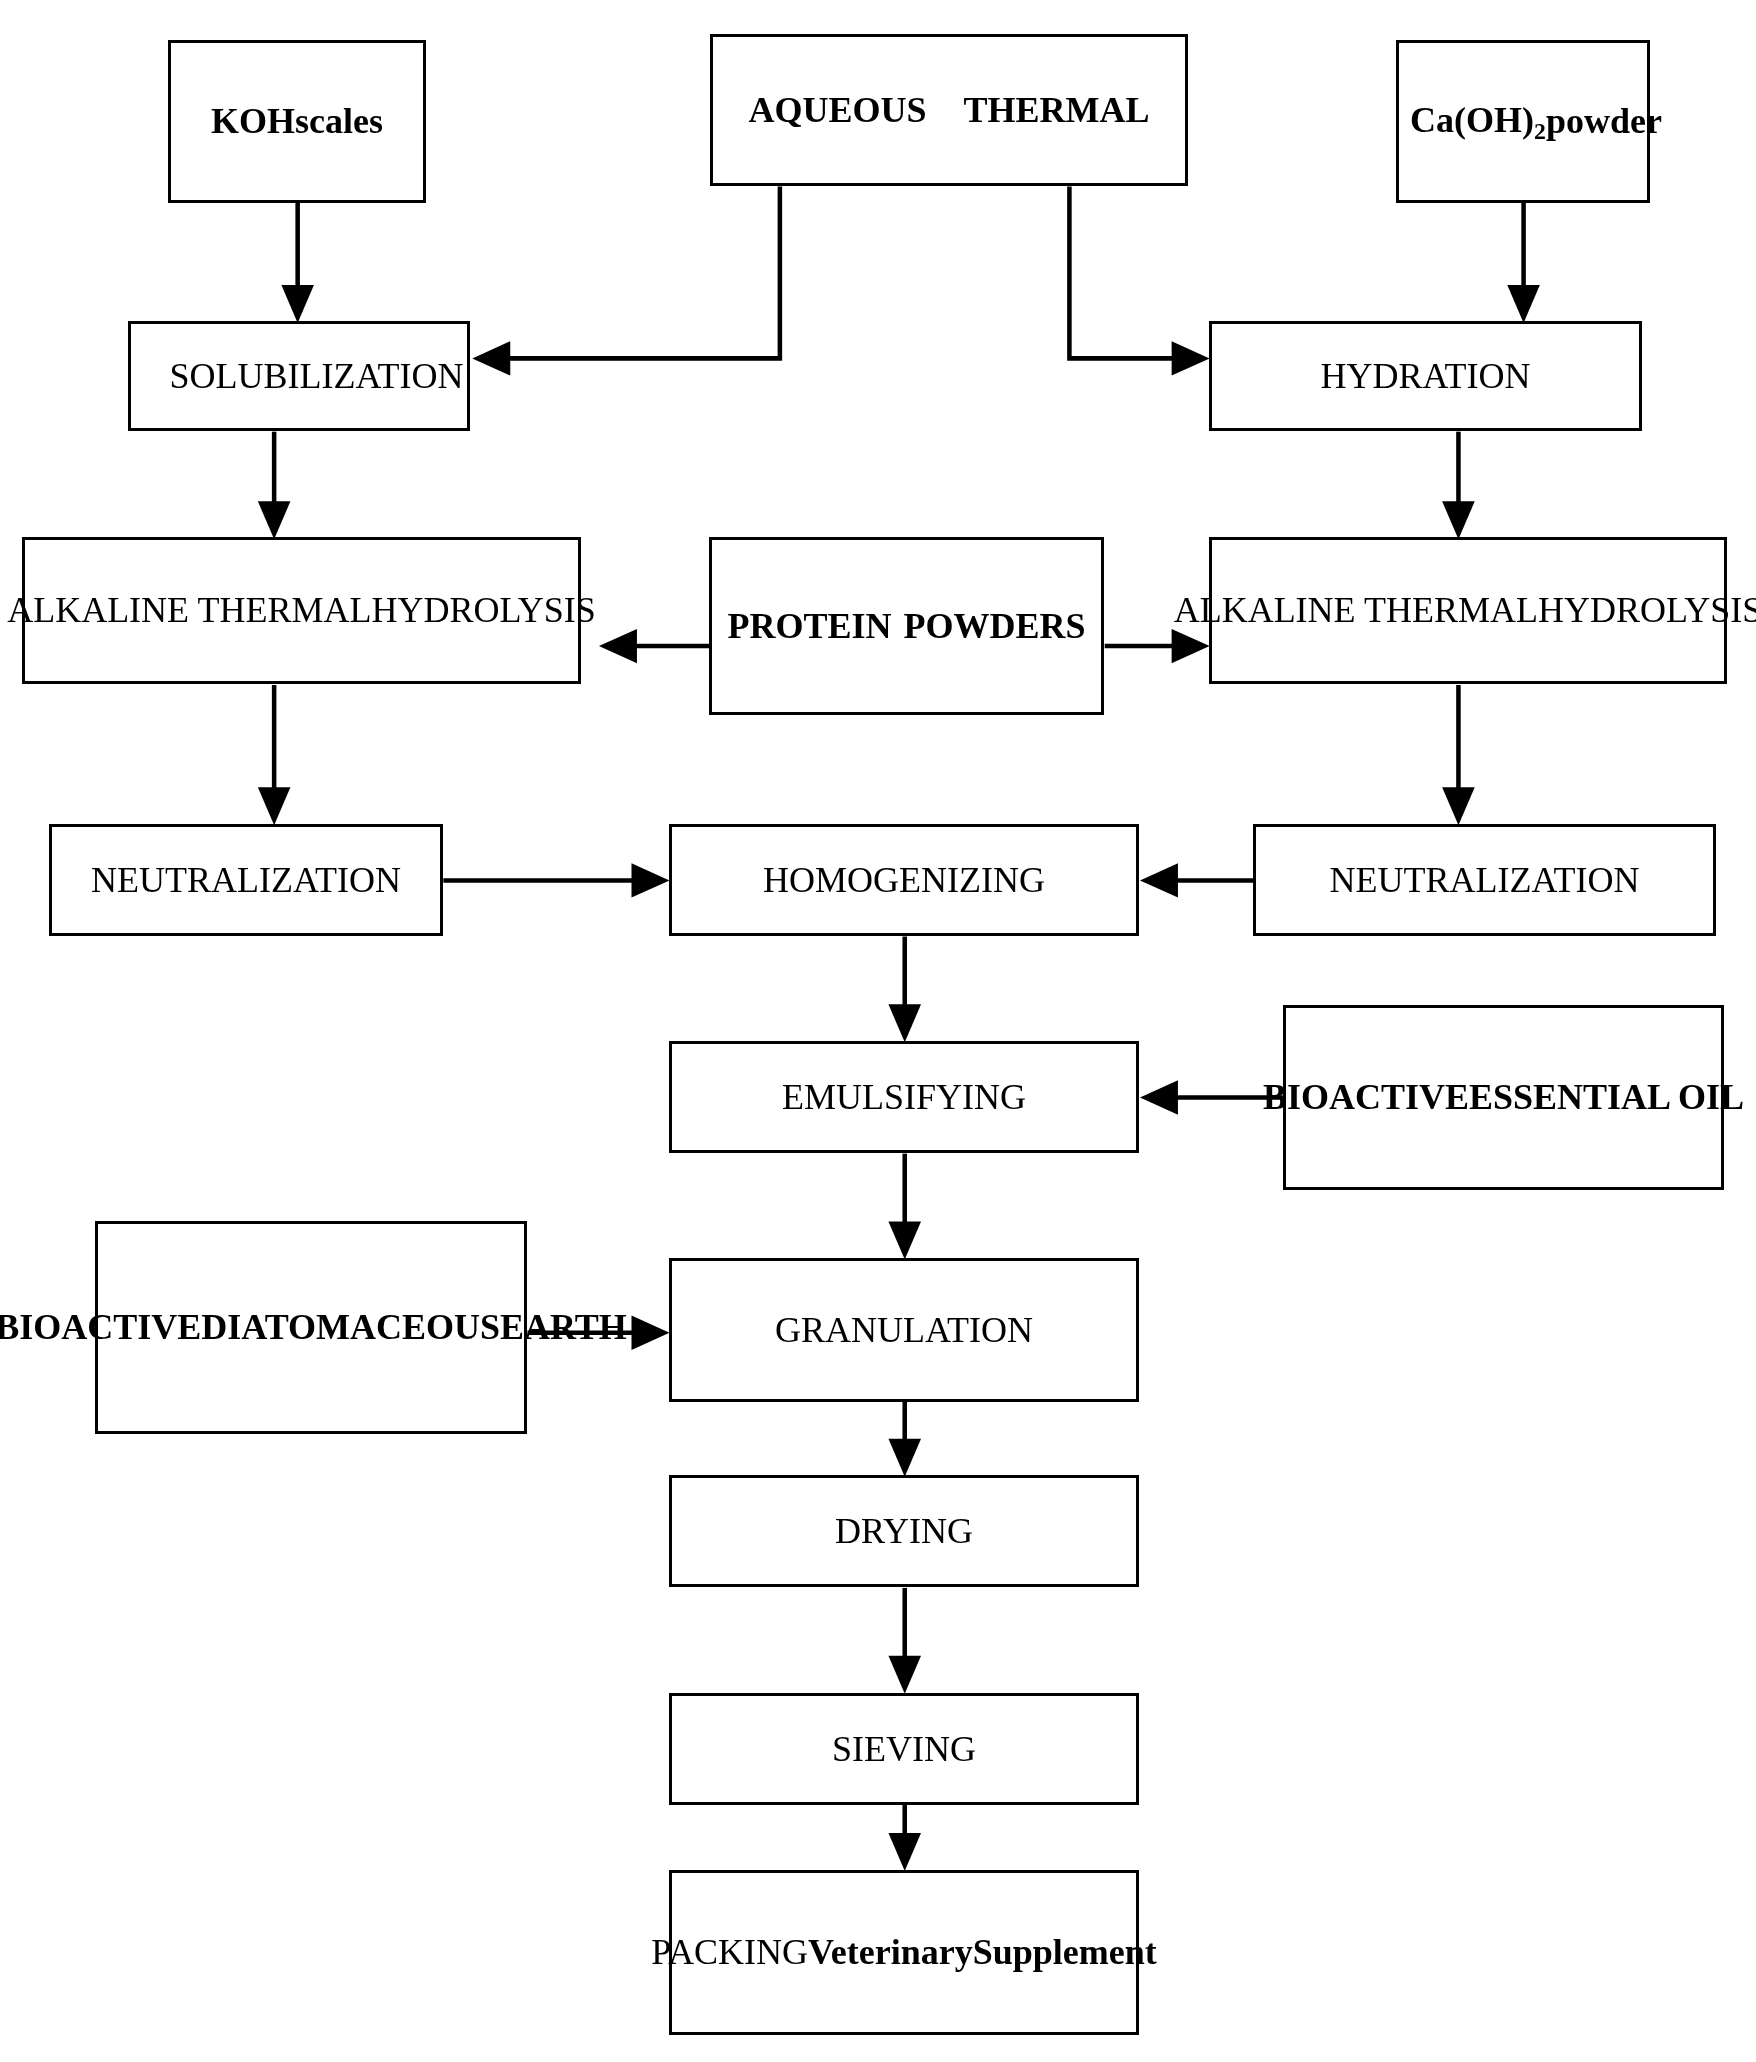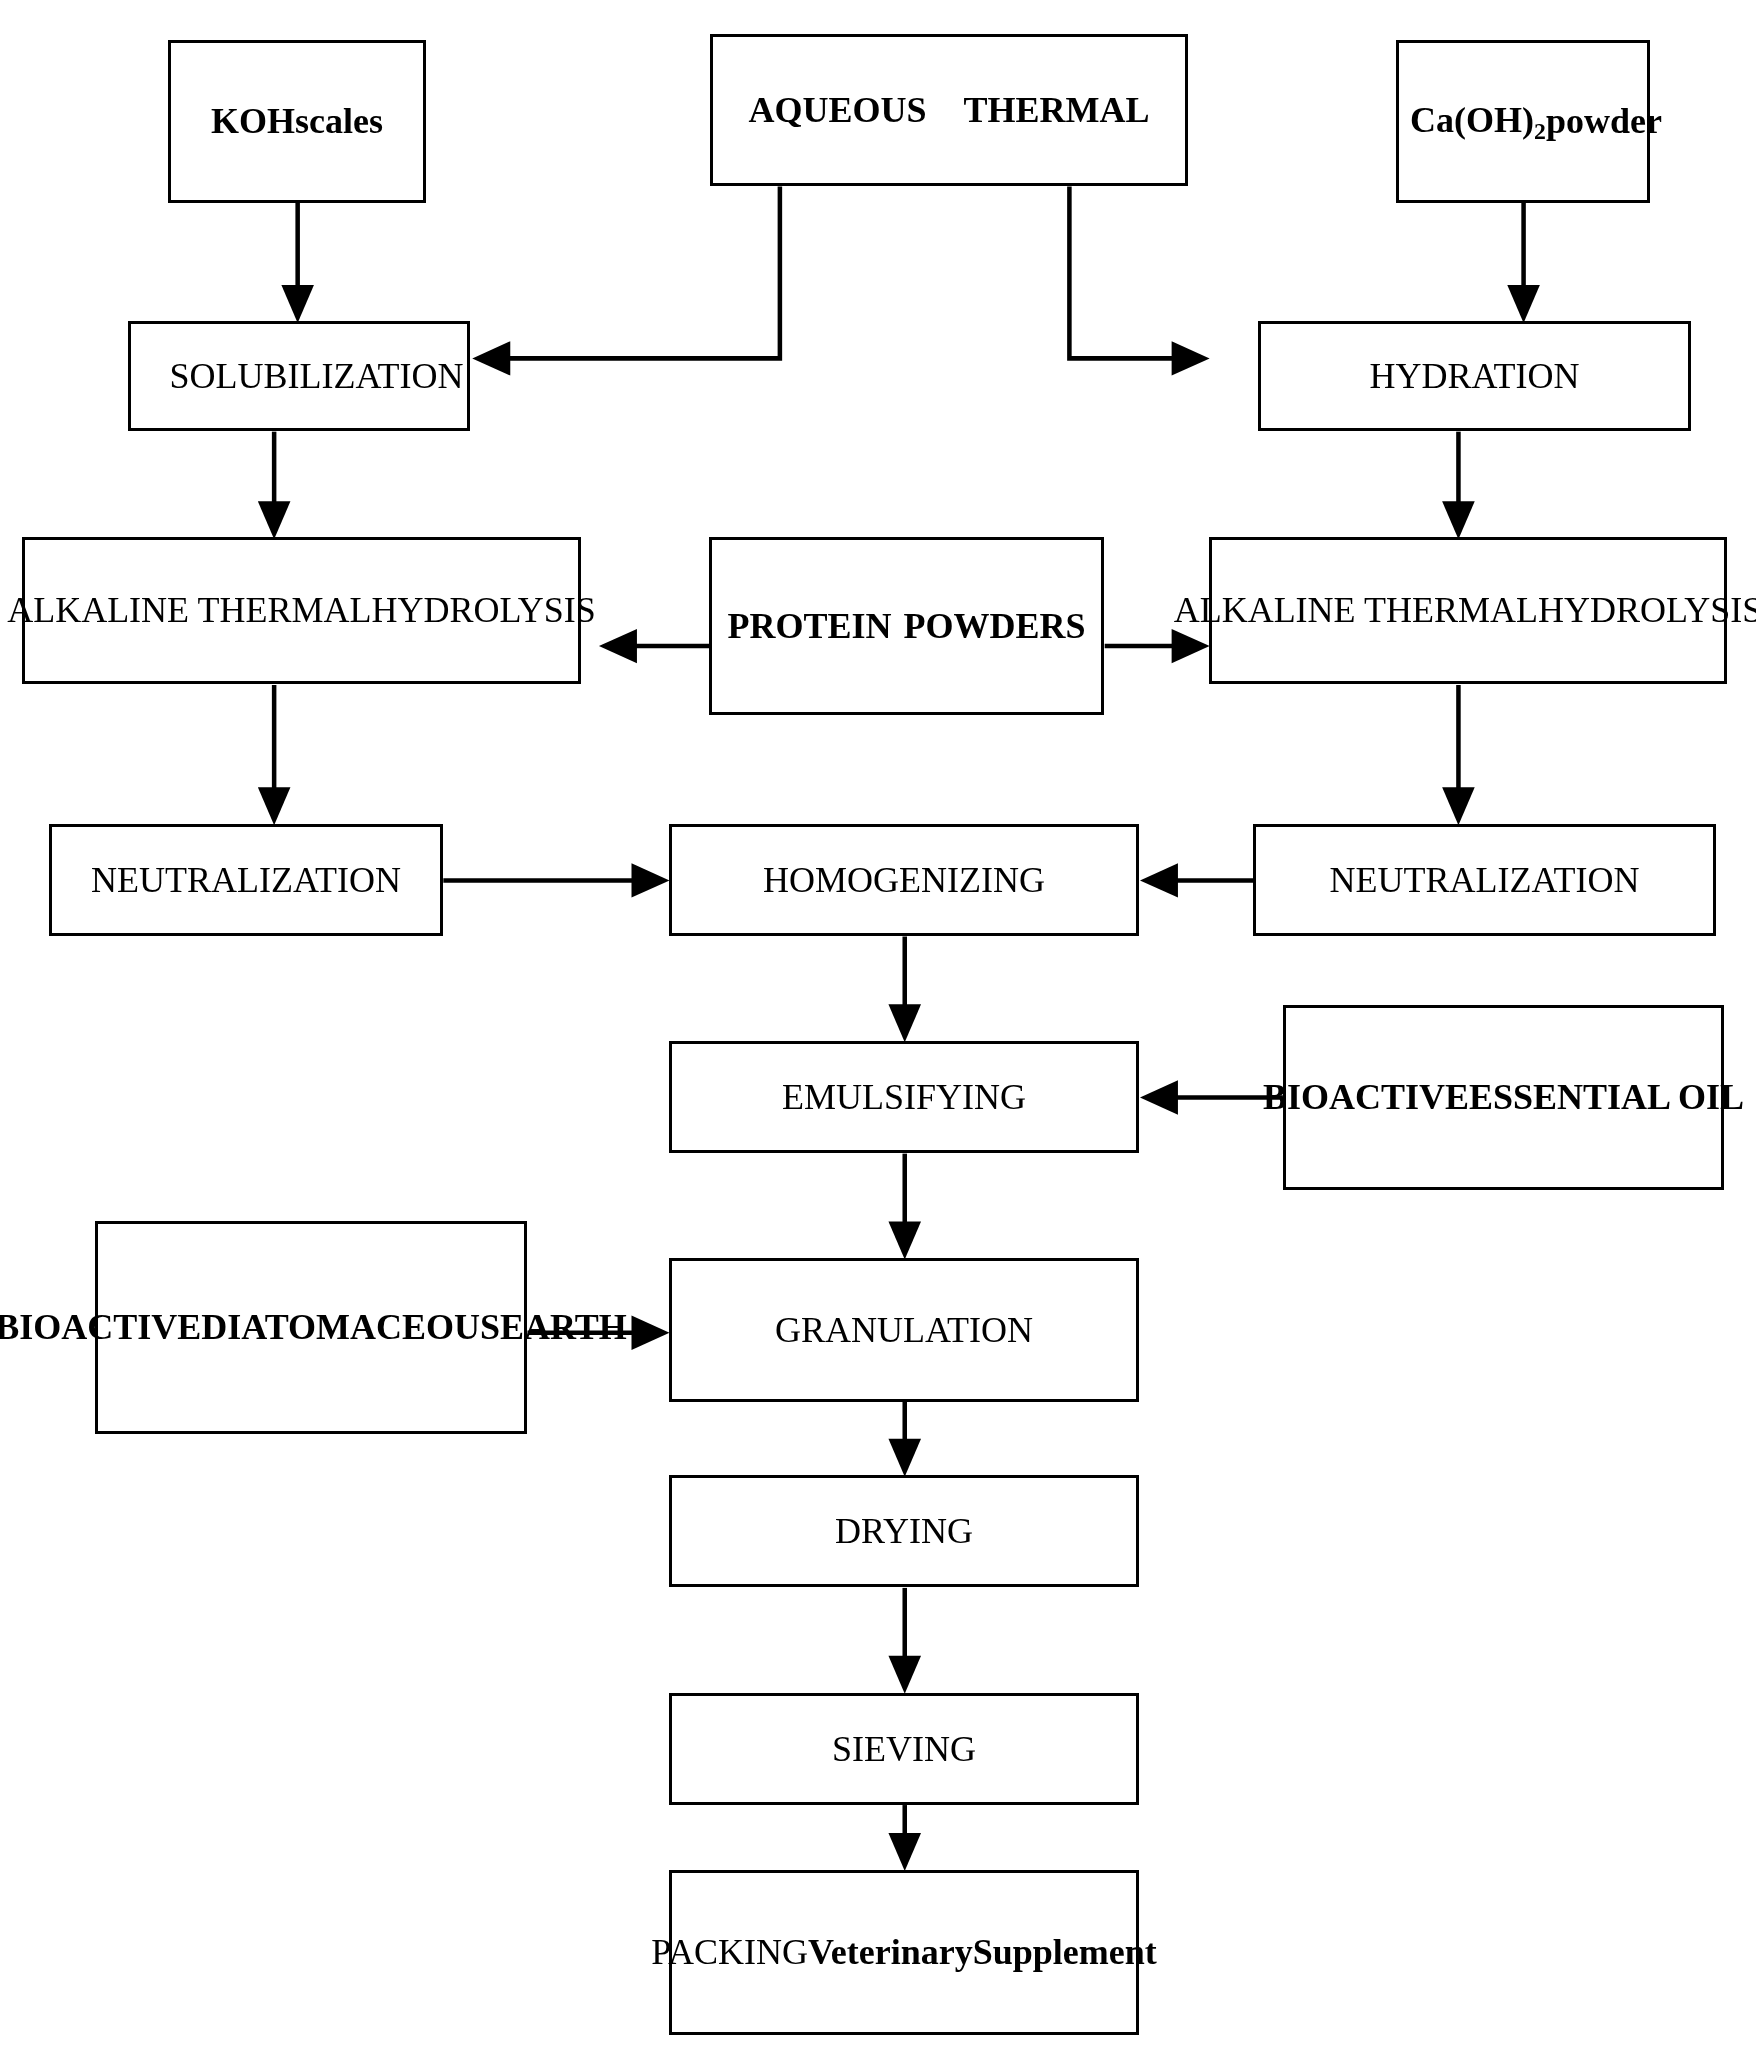--- a/index.html
+++ b/index.html
@@ -156,21 +156,21 @@
         <span class="ln bold">AQUEOUS</span>
         <span class="ln bold">THERMAL</span>
       </div>
       <div class="node" style="left: 1396px; top: 40px; width: 254px; height: 163px; padding-left: 26px;">
         <span class="ln bold">Ca(OH)<sub>2</sub></span>
         <span class="ln bold">powder</span>
       </div>
       <div class="node" style="left: 128px; top: 321px; width: 342px; height: 110px; padding-left: 35px;">
         <span class="ln reg">SOLUBILIZATION</span>
       </div>
-      <div class="node" style="left: 1258px; top: 321px; width: 433px; height: 110px;">
+      <div class="node" style="left: 1209px; top: 321px; width: 433px; height: 110px;">
         <span class="ln reg">HYDRATION</span>
       </div>
       <div class="node" style="left: 22px; top: 537px; width: 559px; height: 147px;">
         <span class="ln reg">ALKALINE THERMAL</span>
         <span class="ln reg">HYDROLYSIS</span>
       </div>
       <div class="node" style="left: 709px; top: 537px; width: 395px; height: 178px; gap: 12px;">
         <span class="ln bold">PROTEIN</span>
         <span class="ln bold">POWDERS</span>
       </div>

